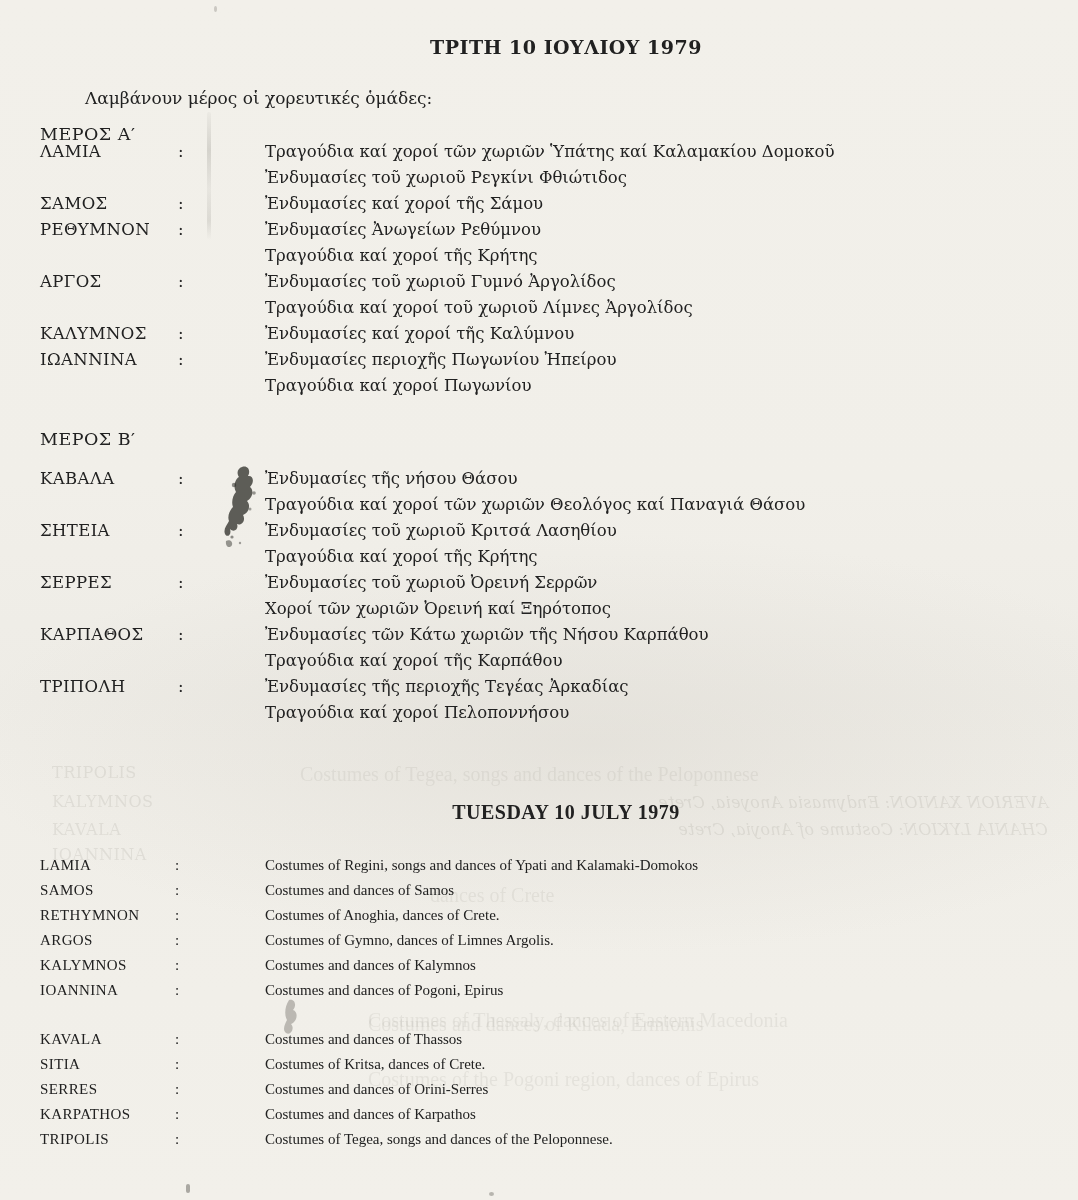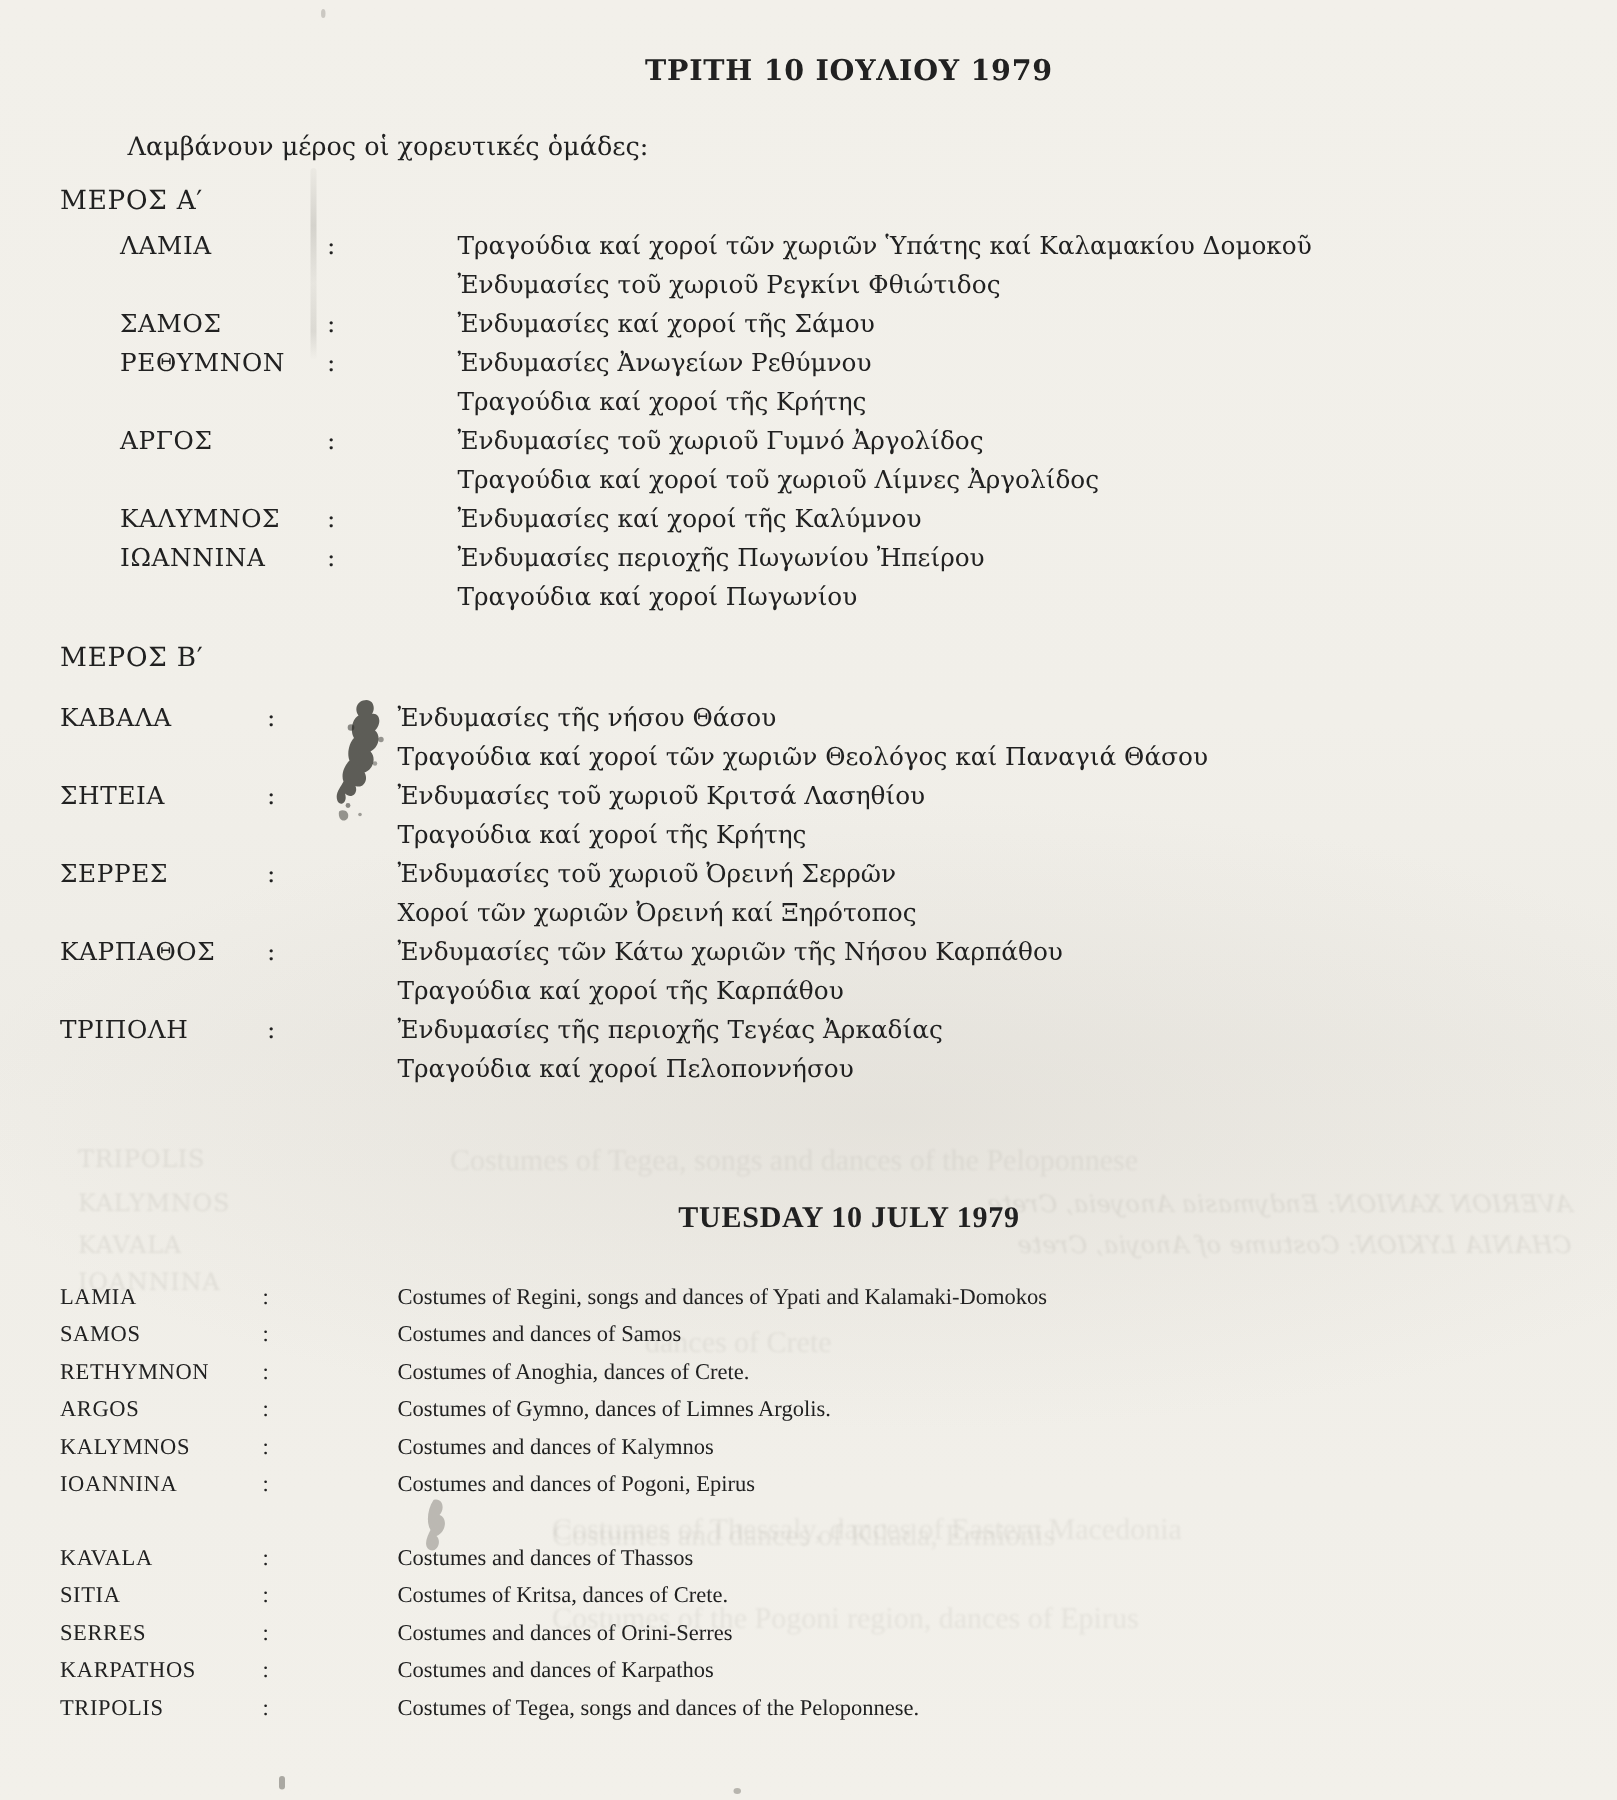--- a/index.html
+++ b/index.html
@@ -21,21 +21,21 @@
     font-weight:bold;letter-spacing:.5px;
   }
   #greek-title{top:36px;font-size:19px;}
   #english-title{top:801px;font-size:20px;font-family:"Liberation Serif","DejaVu Serif",serif;}
   #intro{position:absolute;left:40px;top:88px;font-size:17px;margin-left:45px;}
   .part-heading{position:absolute;left:40px;font-size:17.5px;letter-spacing:.5px;}
   #part-a-heading{top:124px;}
   #part-b-heading{top:429px;}
   
   .rows{position:absolute;left:40px;right:20px;}
-  #rows-a{top:151px;margin-left:40px;}
+  #rows-a{top:139px;}
   #rows-b{top:466px;}
   #rows-en1{top:853px;}
   #rows-en2{top:1027px;}
   .row{display:grid;align-items:start;}
   .row.gr{grid-template-columns:138px 87px 1fr;font-size:16.5px;line-height:26px;}
   .row.en{grid-template-columns:135px 90px 1fr;font-size:15px;line-height:25px;
           font-family:"Liberation Serif","DejaVu Serif",serif;}
   .city{letter-spacing:.4px;}
   .colon{}
   .desc div{white-space:nowrap;}

